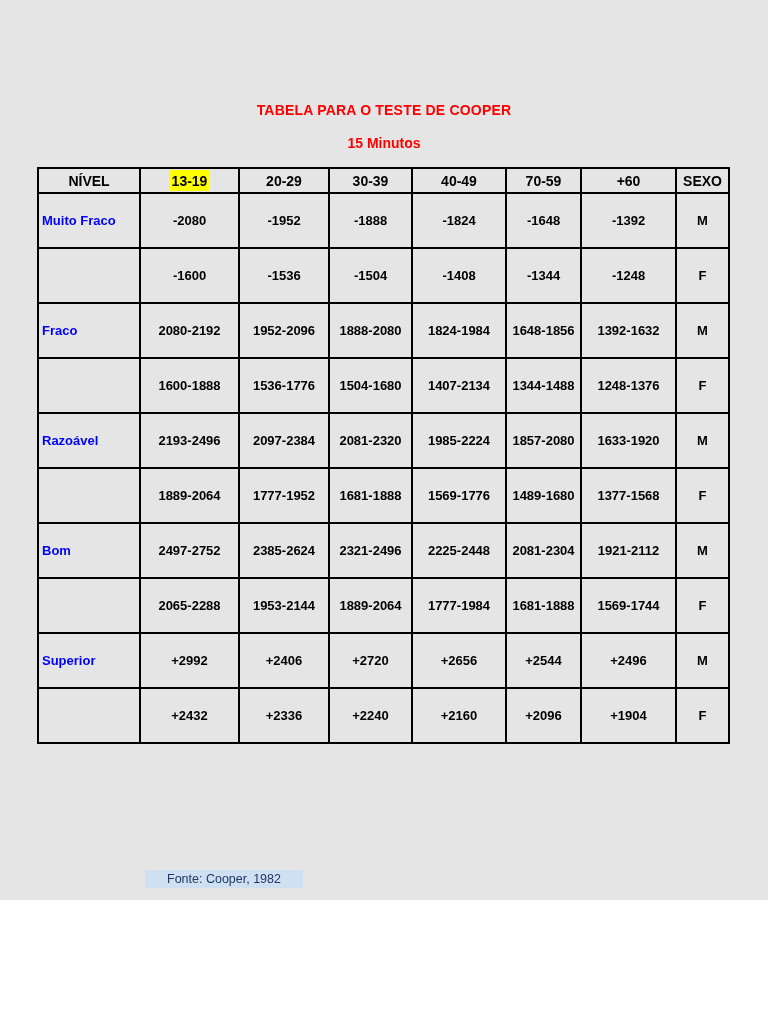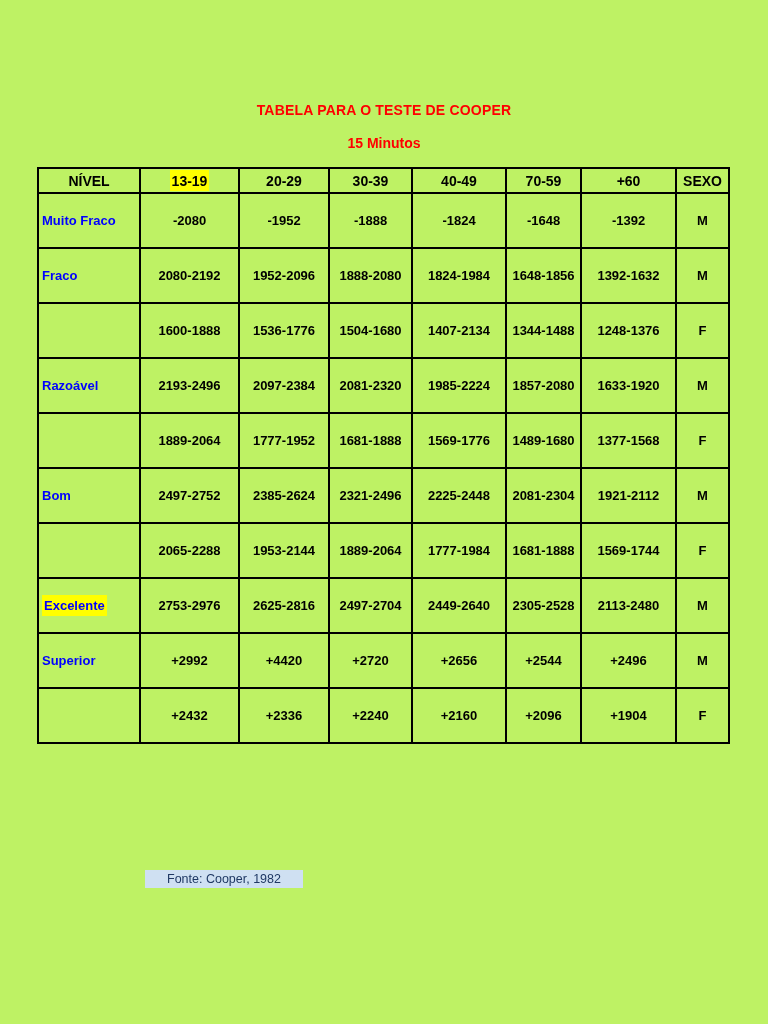--- a/index.html
+++ b/index.html
@@ -1,21 +1,21 @@
 <!DOCTYPE html>
 <html><head>
 <meta charset="utf-8">
 <style>
   * { box-sizing: border-box; }
   html, body { margin: 0; padding: 0; background: #ffffff; }
   .page {
     position: relative;
     width: 768px;
-    height: 1024px;
-    background: #bef264;
+    height: 900px;
+    background: #e5e5e5;
     font-family: "Liberation Sans", sans-serif;
     overflow: hidden;
   }
   .doc-title {
     position: absolute;
     top: 102px;
     left: 0;
     width: 100%;
     text-align: center;
     font-size: 14px;
@@ -123,20 +123,30 @@
           <td class="level"><span>Muito Fraco</span></td>
           <td><span>-2080</span></td>
           <td><span>-1952</span></td>
           <td><span>-1888</span></td>
           <td><span>-1824</span></td>
           <td><span>-1648</span></td>
           <td><span>-1392</span></td>
           <td><span>M</span></td>
         </tr>
         <tr>
+          <td class="level"><span></span></td>
+          <td><span>-1600</span></td>
+          <td><span>-1536</span></td>
+          <td><span>-1504</span></td>
+          <td><span>-1408</span></td>
+          <td><span>-1344</span></td>
+          <td><span>-1248</span></td>
+          <td><span>F</span></td>
+        </tr>
+        <tr>
           <td class="level"><span>Fraco</span></td>
           <td><span>2080-2192</span></td>
           <td><span>1952-2096</span></td>
           <td><span>1888-2080</span></td>
           <td><span>1824-1984</span></td>
           <td><span>1648-1856</span></td>
           <td><span>1392-1632</span></td>
           <td><span>M</span></td>
         </tr>
         <tr>
@@ -183,33 +193,23 @@
           <td class="level"><span></span></td>
           <td><span>2065-2288</span></td>
           <td><span>1953-2144</span></td>
           <td><span>1889-2064</span></td>
           <td><span>1777-1984</span></td>
           <td><span>1681-1888</span></td>
           <td><span>1569-1744</span></td>
           <td><span>F</span></td>
         </tr>
         <tr>
-          <td class="level"><span class="hl">Excelente</span></td>
-          <td><span>2753-2976</span></td>
-          <td><span>2625-2816</span></td>
-          <td><span>2497-2704</span></td>
-          <td><span>2449-2640</span></td>
-          <td><span>2305-2528</span></td>
-          <td><span>2113-2480</span></td>
-          <td><span>M</span></td>
-        </tr>
-        <tr>
           <td class="level"><span>Superior</span></td>
           <td><span>+2992</span></td>
-          <td><span>+4420</span></td>
+          <td><span>+2406</span></td>
           <td><span>+2720</span></td>
           <td><span>+2656</span></td>
           <td><span>+2544</span></td>
           <td><span>+2496</span></td>
           <td><span>M</span></td>
         </tr>
         <tr>
           <td class="level"><span></span></td>
           <td><span>+2432</span></td>
           <td><span>+2336</span></td>

